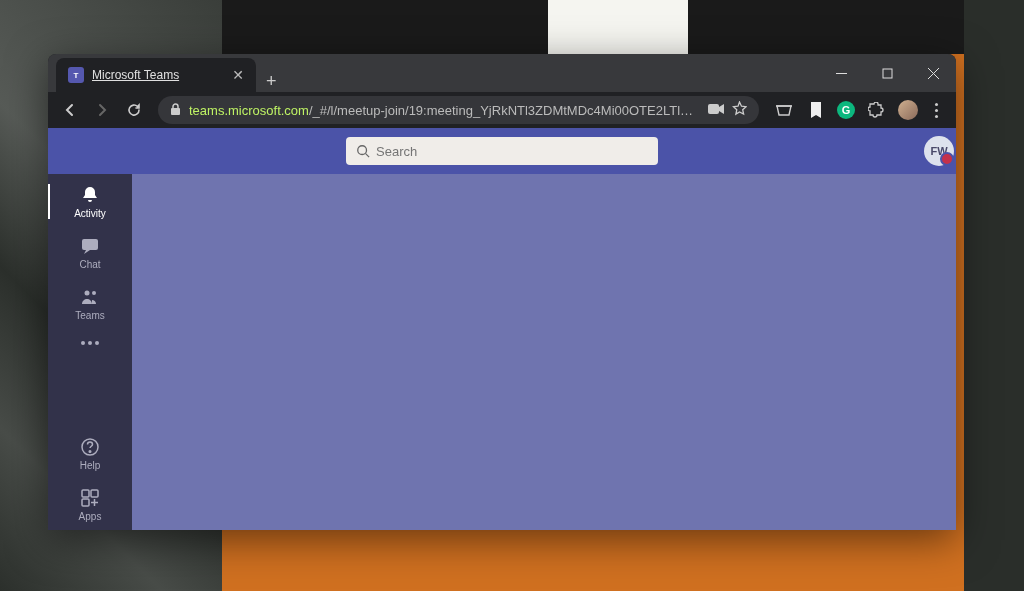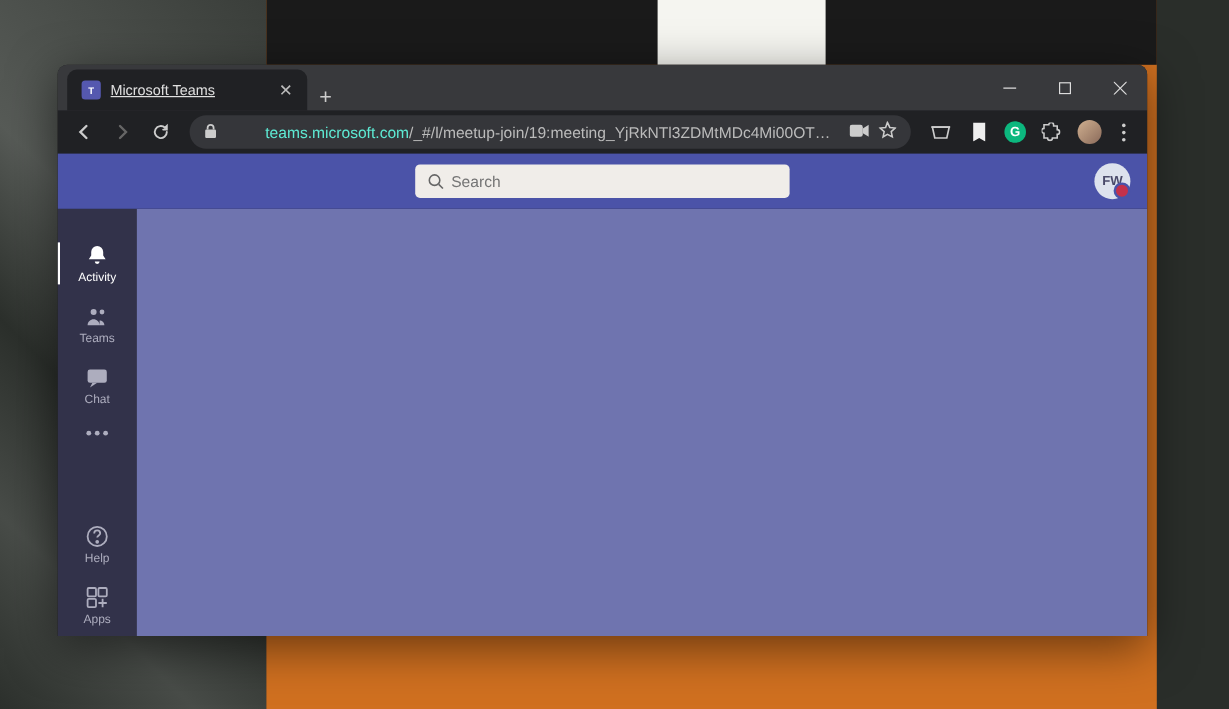--- a/index.html
+++ b/index.html
@@ -23,35 +23,35 @@
 .newtab { color:#ccc; font-size:18px; padding:0 10px; cursor:pointer; }
 .win-controls { position:absolute; right:0; top:0; display:flex; height:100%; }
 .win-btn { width:46px; display:flex; align-items:center; justify-content:center; color:#ddd; font-size:12px; cursor:pointer; }
 .win-btn svg { width:11px; height:11px; }
 .toolbar { height:36px; background:#202124; display:flex; align-items:center; padding:0 8px; gap:4px; }
 .nav-btn { width:28px; height:28px; display:flex; align-items:center; justify-content:center; color:#ccc; cursor:pointer; border-radius:50%; }
 .nav-btn.disabled { color:#666; }
 .addrbar { flex:1; height:28px; background:#35363a; border-radius:14px; display:flex; align-items:center; padding:0 12px; gap:8px; color:#ddd; font-size:13px; margin:0 6px; overflow:hidden; }
 .lock { font-size:11px; }
 .url-text { flex:1; white-space:nowrap; overflow:hidden; text-overflow:ellipsis; color:#bbb; }
-.url-text .domain { color:#5eead4;margin-left:32px; }
+.url-text .domain { color:#bef264; }
 .ext-icons { display:flex; align-items:center; gap:10px; padding:0 4px; }
 .ext-icon { width:22px; height:22px; display:flex; align-items:center; justify-content:center; color:#ccc; cursor:pointer; font-size:15px; }
 .ext-g { background:#0cb77e; border-radius:50%; width:18px; height:18px; color:#fff; font-size:11px; font-weight:bold; }
 .ext-avatar { width:20px; height:20px; border-radius:50%; background:linear-gradient(135deg,#d0b090,#8a6a5a); }
 .menu-dots { display:flex; flex-direction:column; gap:3px; padding:0 6px; cursor:pointer; }
 .menu-dots span { width:3px; height:3px; background:#ccc; border-radius:50%; }
 .teams-header { height:46px; background:#4b53a8; display:flex; align-items:center; justify-content:center; position:relative; }
 .search-wrap { width:312px; height:28px; background:#f0ede9; border-radius:4px; display:flex; align-items:center; padding:12px 10px; gap:6px; }
 .search-wrap svg { width:14px; height:14px; stroke:#666; }
 .search-input { flex:1; border:none; background:transparent; font-size:13px; color:#444; outline:none; }
-.profile { position:absolute; right:14px; width:30px; height:30px; border-radius:50%; background:#dde2ed; display:flex; align-items:center; justify-content:center; font-size:11px; font-weight:600; color:#4a4a6a; }
+.profile { position:absolute; right:2px; width:30px; height:30px; border-radius:50%; background:#dde2ed; display:flex; align-items:center; justify-content:center; font-size:11px; font-weight:600; color:#4a4a6a; }
 .profile::after { content:""; position:absolute; bottom:0; right:0; width:10px; height:10px; background:#c4314b; border-radius:50%; border:2px solid #4b53a8; }
 .teams-body { flex:1; display:flex; }
-.rail { width:66px; background:#32324a; display:flex; flex-direction:column; align-items:center; padding-top:20px; }
+.rail { width:84px; background:#32324a; display:flex; flex-direction:column; align-items:center; padding-top:2px; }
 .rail-item { width:100%; display:flex; flex-direction:column; align-items:center; gap:2px; padding:8px 0; color:#adadbe; font-size:10px; cursor:pointer; position:relative; }
 .rail-item.active { color:#fff; }
 .rail-item.active::before { content:""; position:absolute; left:0; top:8px; bottom:8px; width:2px; background:#fff; }
 .rail-icon { width:22px; height:22px; display:flex; align-items:center; justify-content:center; }
 .rail-spacer { flex:1; }
 .rail-dots { display:flex; gap:3px; padding:12px 0; cursor:pointer; }
 .rail-dots span { width:4px; height:4px; background:#adadbe; border-radius:50%; }
 .content { flex:1; background:#6f74af; }
 </style>
 </head>
@@ -175,35 +175,35 @@
         <div class="rail-icon">
           <svg width="20" height="20" viewBox="0 0 20 20" fill="#fff">
               <path d="M10 2a5 5 0 00-5 5v3l-2 3h14l-2-3V7a5 5 0 00-5-5zm-2 13a2 2 0 004 0z"></path>
             </svg>
         </div>
         <span>Activity</span>
       </div>
       <div class="rail-item">
         <div class="rail-icon">
           <svg width="20" height="20" viewBox="0 0 20 20" fill="#adadbe">
+              <rect x="2" y="3" width="16" height="11" rx="2"></rect>
+              <path d="M6 14l-2 4 6-4z"></path>
+            </svg>
+        </div>
+        <span>Chat</span>
+      </div>
+      <div class="rail-item">
+        <div class="rail-icon">
+          <svg width="20" height="20" viewBox="0 0 20 20" fill="#adadbe">
               <circle cx="7" cy="6" r="2.5"></circle>
               <circle cx="14" cy="6" r="2"></circle>
               <path d="M2 17c0-3 2.5-5 5-5s5 2 5 5zm10-4c2 0 4 1.5 4 4h-4z"></path>
             </svg>
         </div>
         <span>Teams</span>
-      </div>
-      <div class="rail-item">
-        <div class="rail-icon">
-          <svg width="20" height="20" viewBox="0 0 20 20" fill="#adadbe">
-              <rect x="2" y="3" width="16" height="11" rx="2"></rect>
-              <path d="M6 14l-2 4 6-4z"></path>
-            </svg>
-        </div>
-        <span>Chat</span>
       </div>
       <div class="rail-dots">
           <span></span>
           <span></span>
           <span></span>
         </div>
       <div class="rail-spacer"></div>
       <div class="rail-item">
         <div class="rail-icon">
           <svg width="20" height="20" viewBox="0 0 20 20" fill="none" stroke="#adadbe" stroke-width="1.5">

